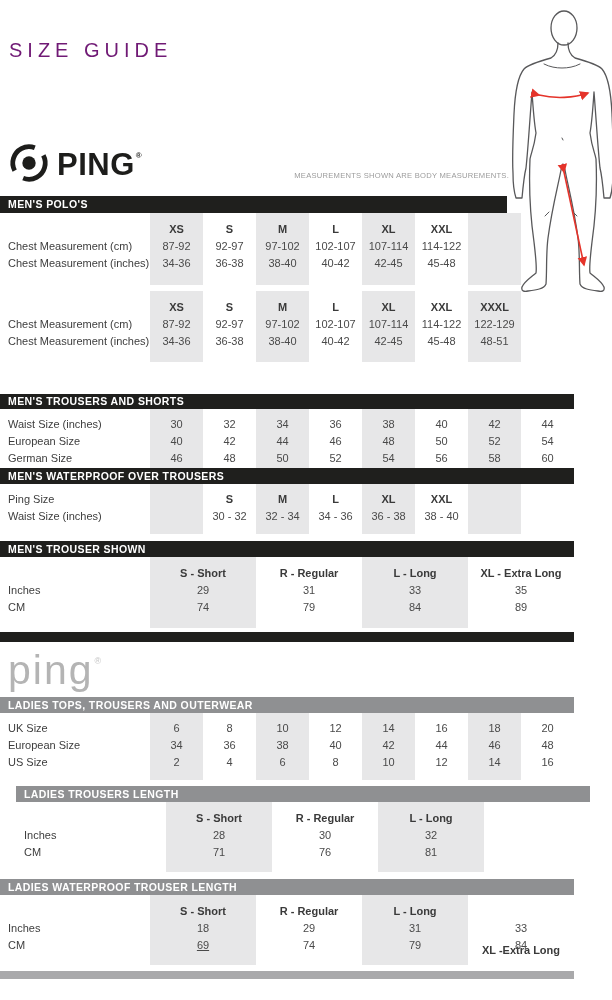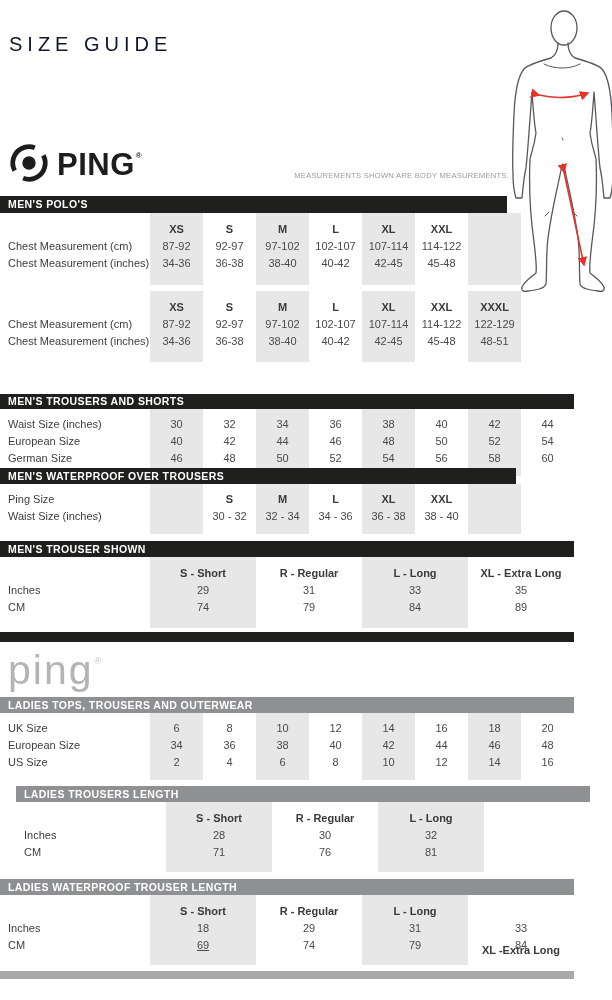--- a/index.html
+++ b/index.html
@@ -1,21 +1,21 @@
 <!DOCTYPE html>
 <html><head>
 <meta charset="utf-8">
 <style>
   html,body{margin:0;padding:0;background:#fff;}
   #page{position:relative;width:612px;height:1000px;background:#fff;overflow:hidden;
         font-family:"Liberation Sans","DejaVu Sans",sans-serif;color:#3d3d3d;}
 
   
-  #page-title{position:absolute;top:33px;left:9px;font-size:20px;letter-spacing:5px;
-              color:#0f172a;font-weight:400;}
+  #page-title{position:absolute;top:39px;left:9px;font-size:20px;letter-spacing:5px;
+              color:#701a75;font-weight:400;}
   #brand-logo{position:absolute;top:143px;left:8px;display:flex;align-items:center;height:44px;}
   #brand-logo .word{font-size:31px;font-weight:700;color:#1d1d1b;letter-spacing:.5px;margin-left:7px;}
   #brand-logo .reg{font-size:8px;font-weight:700;color:#1d1d1b;vertical-align:top;position:relative;top:-10px;left:1px;}
   #measure-note{position:absolute;top:171px;left:0;width:509px;text-align:right;
                 font-size:7.6px;color:#9b9b9b;letter-spacing:.25px;}
 
   
   #ladies-logo{position:absolute;top:648px;left:8px;font-size:41px;color:#b4b4b4;
                letter-spacing:2px;font-weight:400;line-height:44px;}
   #ladies-logo .reg{font-size:9px;color:#c4c4c4;position:relative;top:-20px;left:1px;}
@@ -248,21 +248,21 @@
           <div class="cell" style="width: 53px;">50</div>
           <div class="cell" style="width: 53px;">52</div>
           <div class="cell" style="width: 53px;">54</div>
           <div class="cell" style="width: 53px;">56</div>
           <div class="cell" style="width: 53px;">58</div>
           <div class="cell" style="width: 53px;">60</div>
         </div>
       </div>
     </div>
   <div class="section" id="sec-mens-waterproof">
-      <div class="bar black" style="width: 516px;">MEN'S WATERPROOF OVER TROUSERS</div>
+      <div class="bar black" style="width: 574px;">MEN'S WATERPROOF OVER TROUSERS</div>
       <div class="rows">
         <div class="stripe" style="left: 150px; width: 53px;"></div>
         <div class="stripe" style="left: 256px; width: 53px;"></div>
         <div class="stripe" style="left: 362px; width: 53px;"></div>
         <div class="stripe" style="left: 468px; width: 53px;"></div>
         <div class="row cellsbold">
           <div class="lab">Ping Size</div>
           <div class="cell" style="width: 53px;"></div>
           <div class="cell" style="width: 53px;">S</div>
           <div class="cell" style="width: 53px;">M</div>

